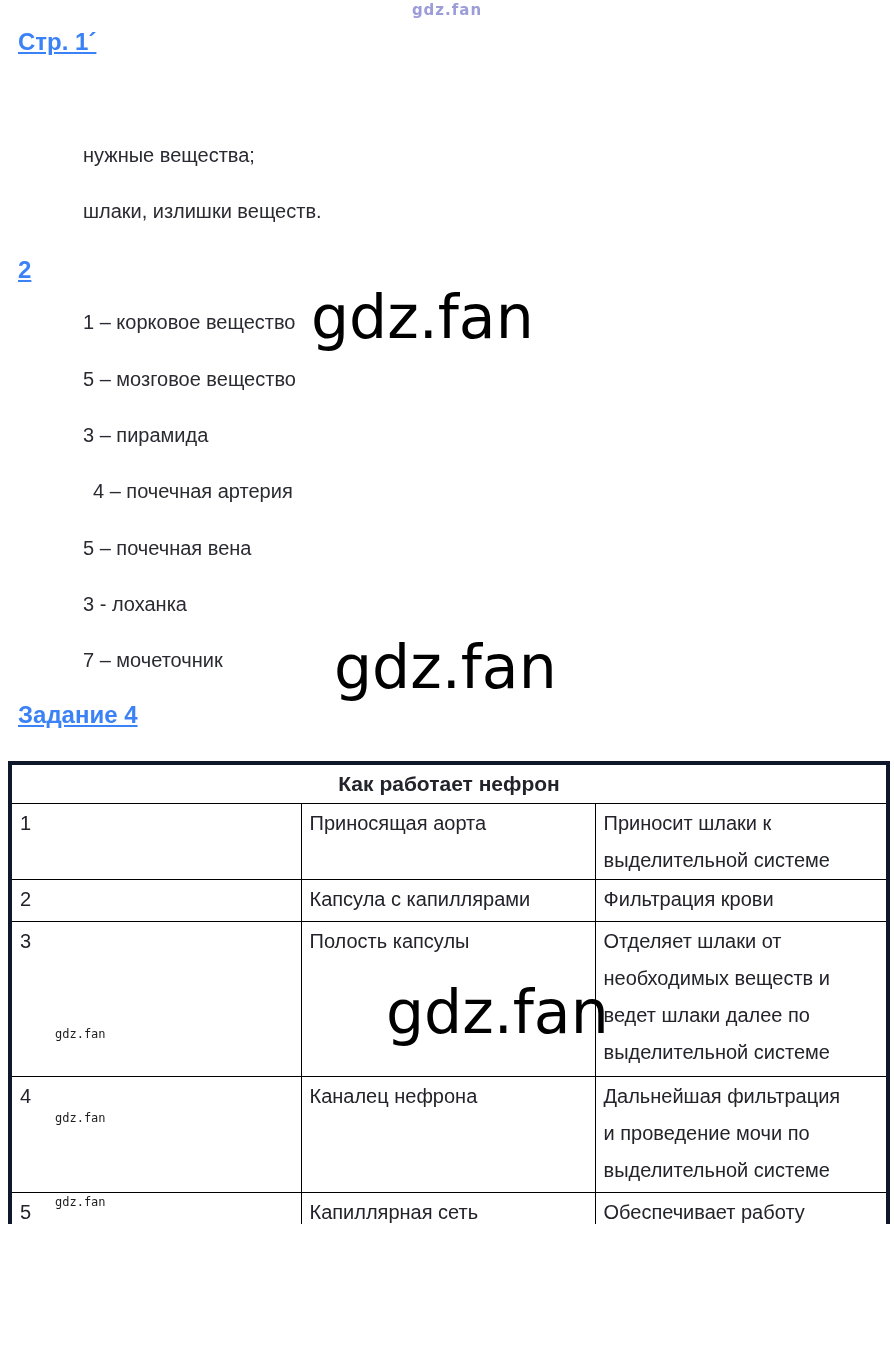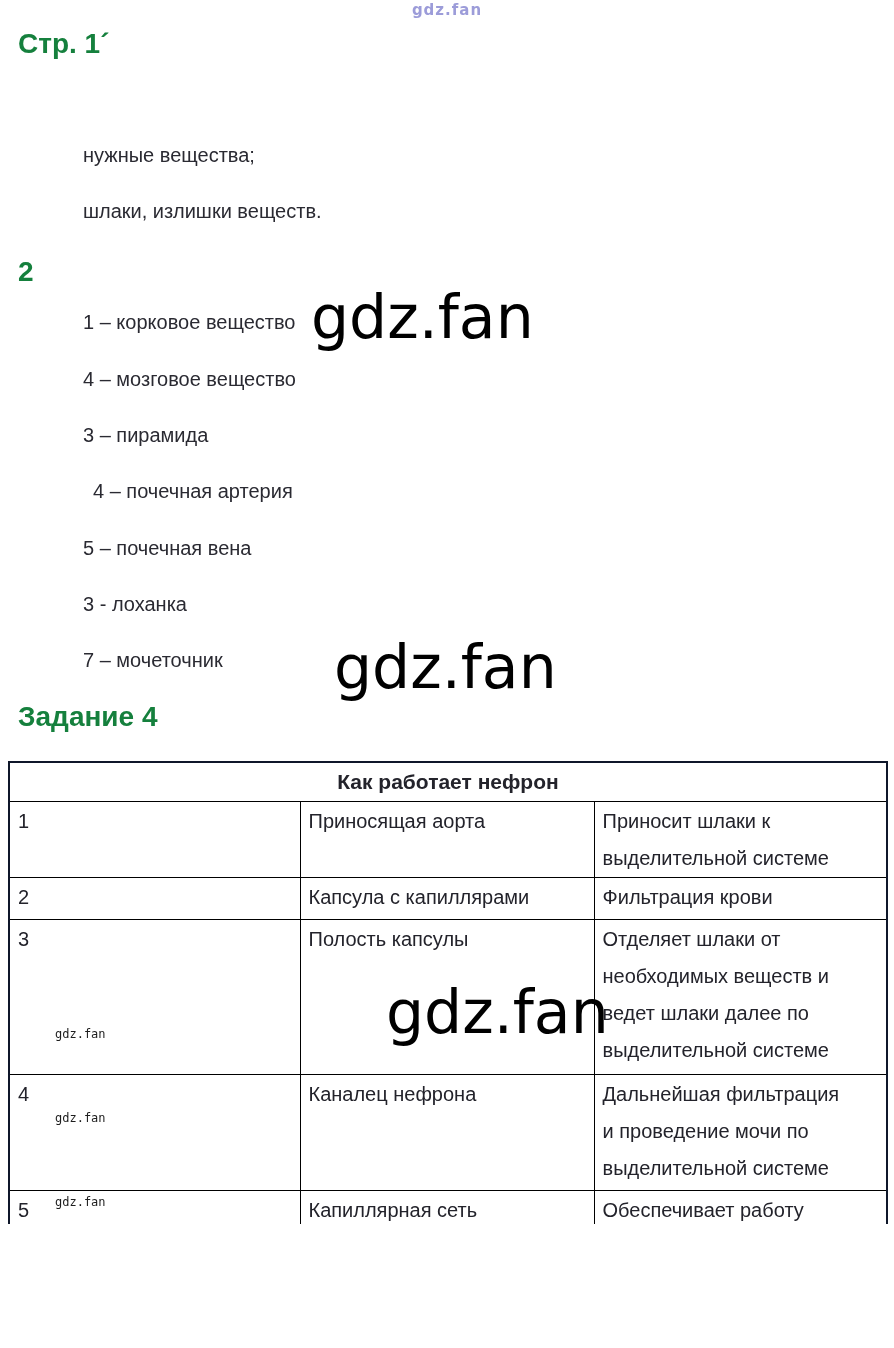--- a/index.html
+++ b/index.html
@@ -15,21 +15,21 @@
   
   .wm-top{
     top:1px;left:0;right:0;
     text-align:center;
     font-size:15px;font-weight:700;
     letter-spacing:1px;
     color:#9c9cd9;
     font-family:"DejaVu Sans", sans-serif;
   }
   
-  .label{font-size:28px;font-weight:700;color:#15803d;}
+  .label{font-size:24px;font-weight:700;color:#3b82f6;text-decoration:underline;}
   .page-label{top:28px;left:18px;}
   .task2-label{top:256px;left:18px;}
   .task4-label{top:701px;left:18px;}
   
   .line{font-size:20px;color:#2a2a32;white-space:nowrap;}
   .intro-0{top:88px;left:83px;}
   .intro-1{top:144px;left:83px;}
   .intro-2{top:200px;left:83px;}
   .item-0{top:311px;left:83px;}
   .item-1{top:368px;left:83px;}
@@ -45,21 +45,21 @@
     border-collapse:collapse;
     table-layout:fixed;
     font-size:20px;color:#23232b;
   }
   .tbl td,.tbl th{
     border:1px solid #000;
     padding:0 8px;
     vertical-align:top;
     overflow:hidden;
   }
-  .tbl{border:2px solid #0f172a;}
+  .tbl{border:4px solid #0f172a;}
   .tbl .title-row td{
     height:38px;text-align:center;vertical-align:middle;
     font-weight:700;font-size:21px;padding:0;
   }
   .tbl .head-row th{
     height:36px;text-align:center;vertical-align:middle;
     font-weight:700;font-size:21px;padding:0;
   }
   .tbl .cell{line-height:37px;padding-top:1px;}
   .tbl .wrap{white-space:pre-line;}
@@ -102,21 +102,21 @@
   <div class="abs wm-top">gdz.fan</div>
 
   <div class="abs label page-label">Стр. 1´</div>
 
   <div class="abs line intro-1">нужные вещества;</div>
   <div class="abs line intro-2">шлаки, излишки веществ.</div>
 
   <div class="abs label task2-label">2</div>
 
   <div class="abs line item-0">1 – корковое вещество</div>
-  <div class="abs line item-1">4 – мозговое вещество</div>
+  <div class="abs line item-1">5 – мозговое вещество</div>
   <div class="abs line item-2">3 – пирамида</div>
   <div class="abs line item-3">4 – почечная артерия</div>
   <div class="abs line item-4">5 – почечная вена</div>
   <div class="abs line item-5">3 - лоханка</div>
   <div class="abs line item-6">7 – мочеточник</div>
 
   <div class="abs label task4-label">Задание 4</div>
 
   <table class="tbl">
     <colgroup>

